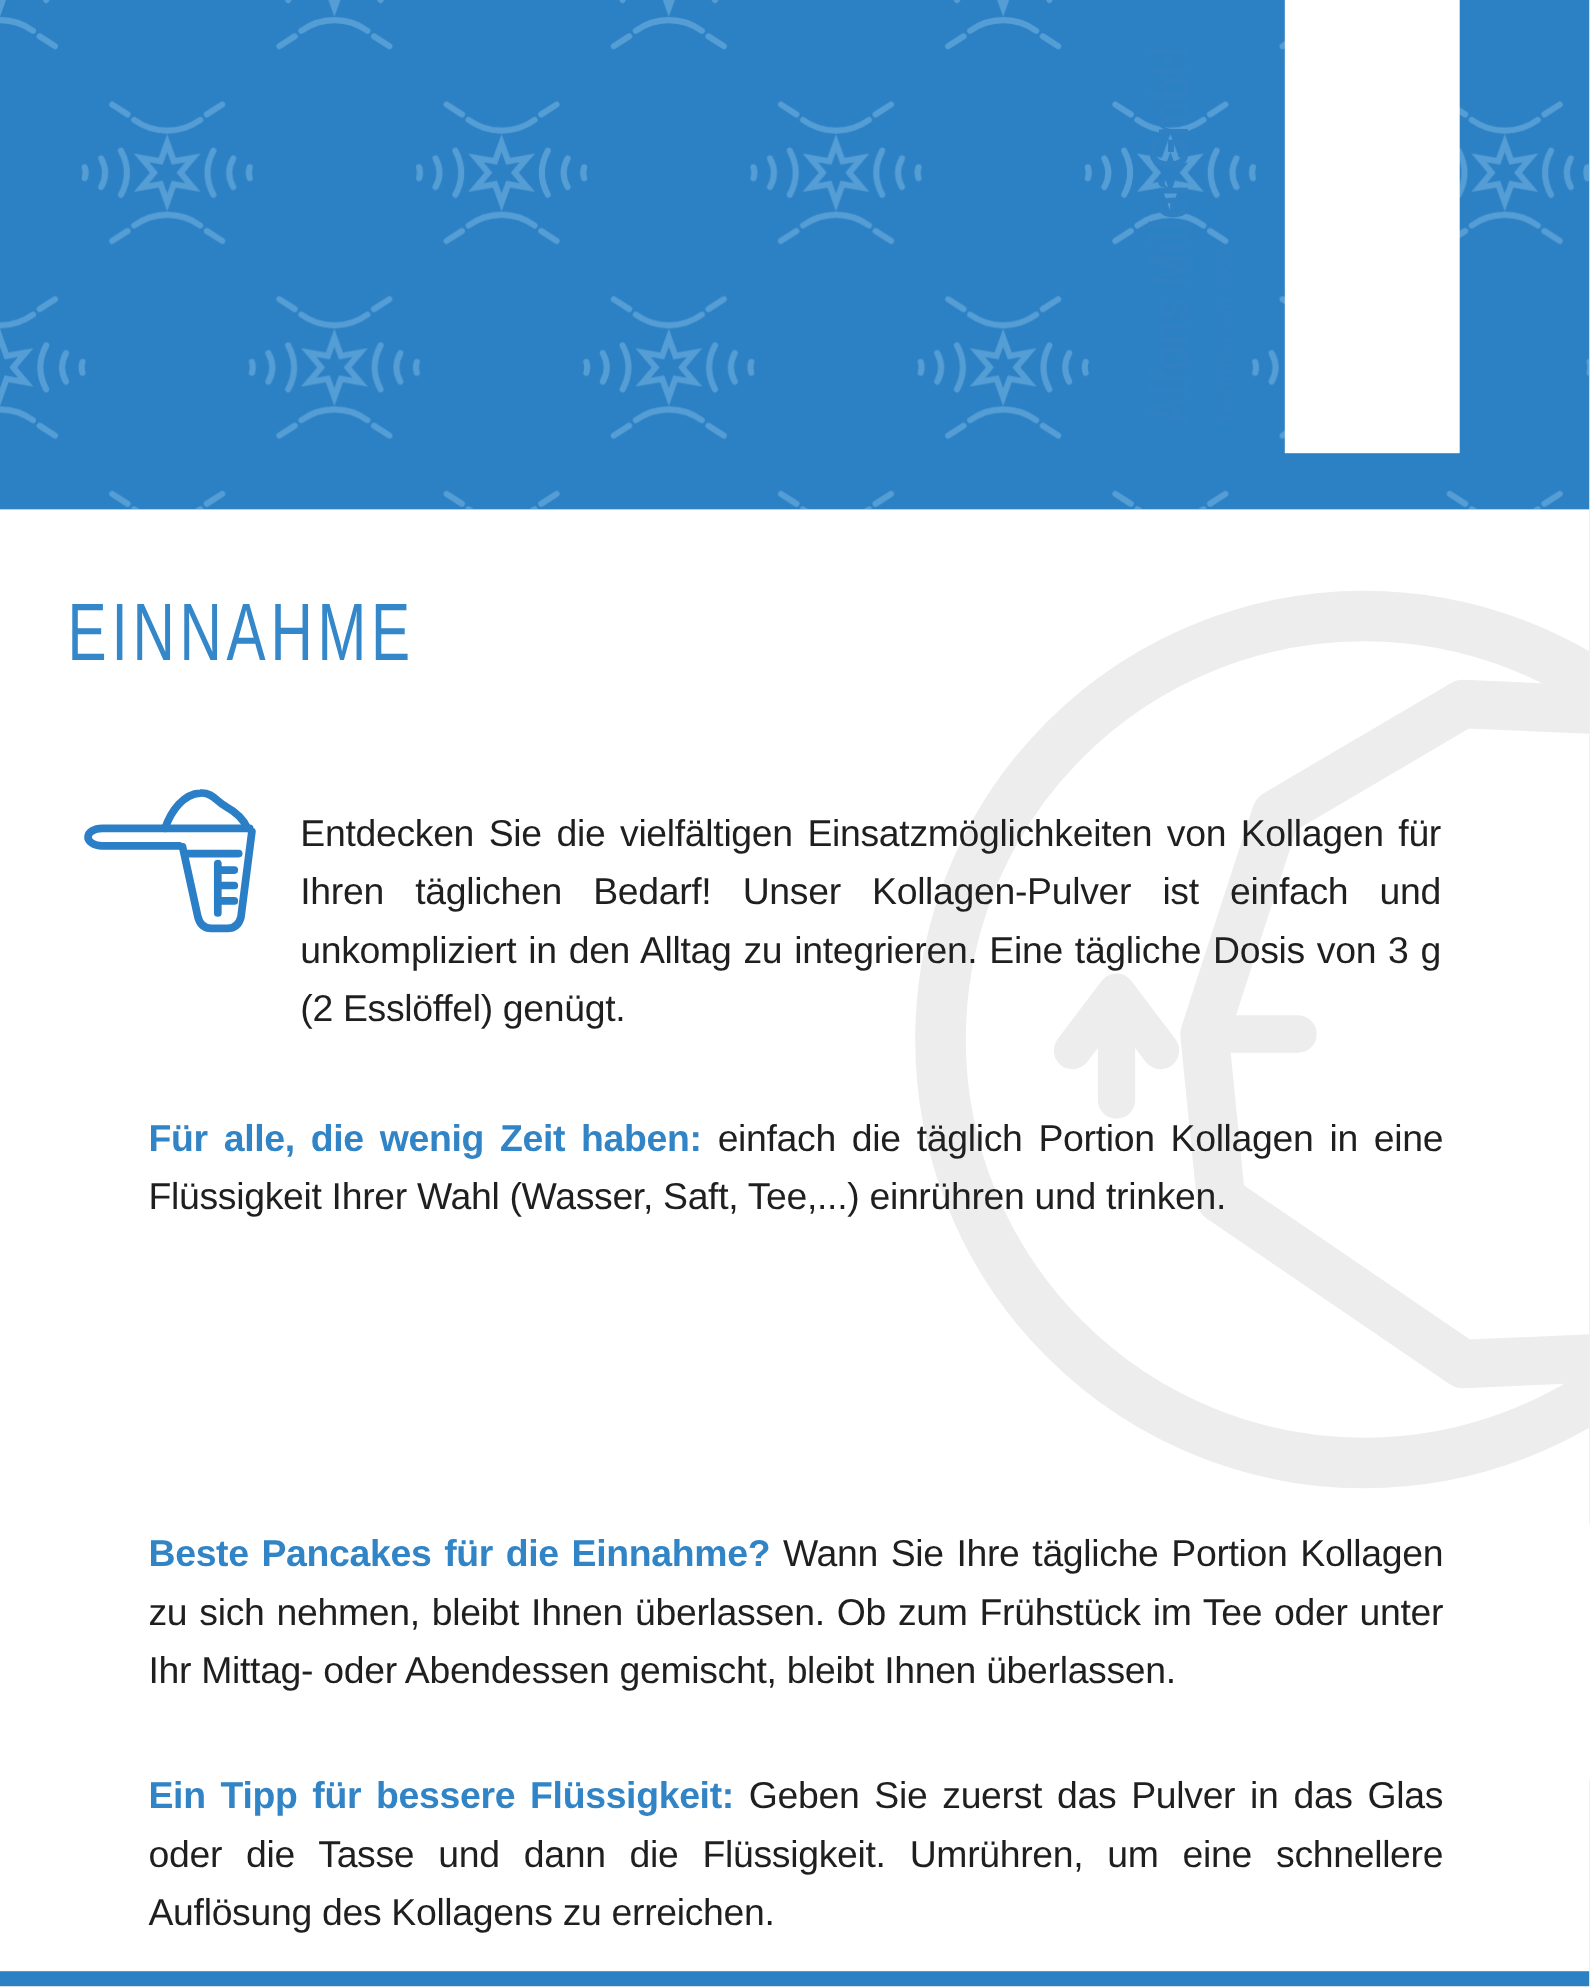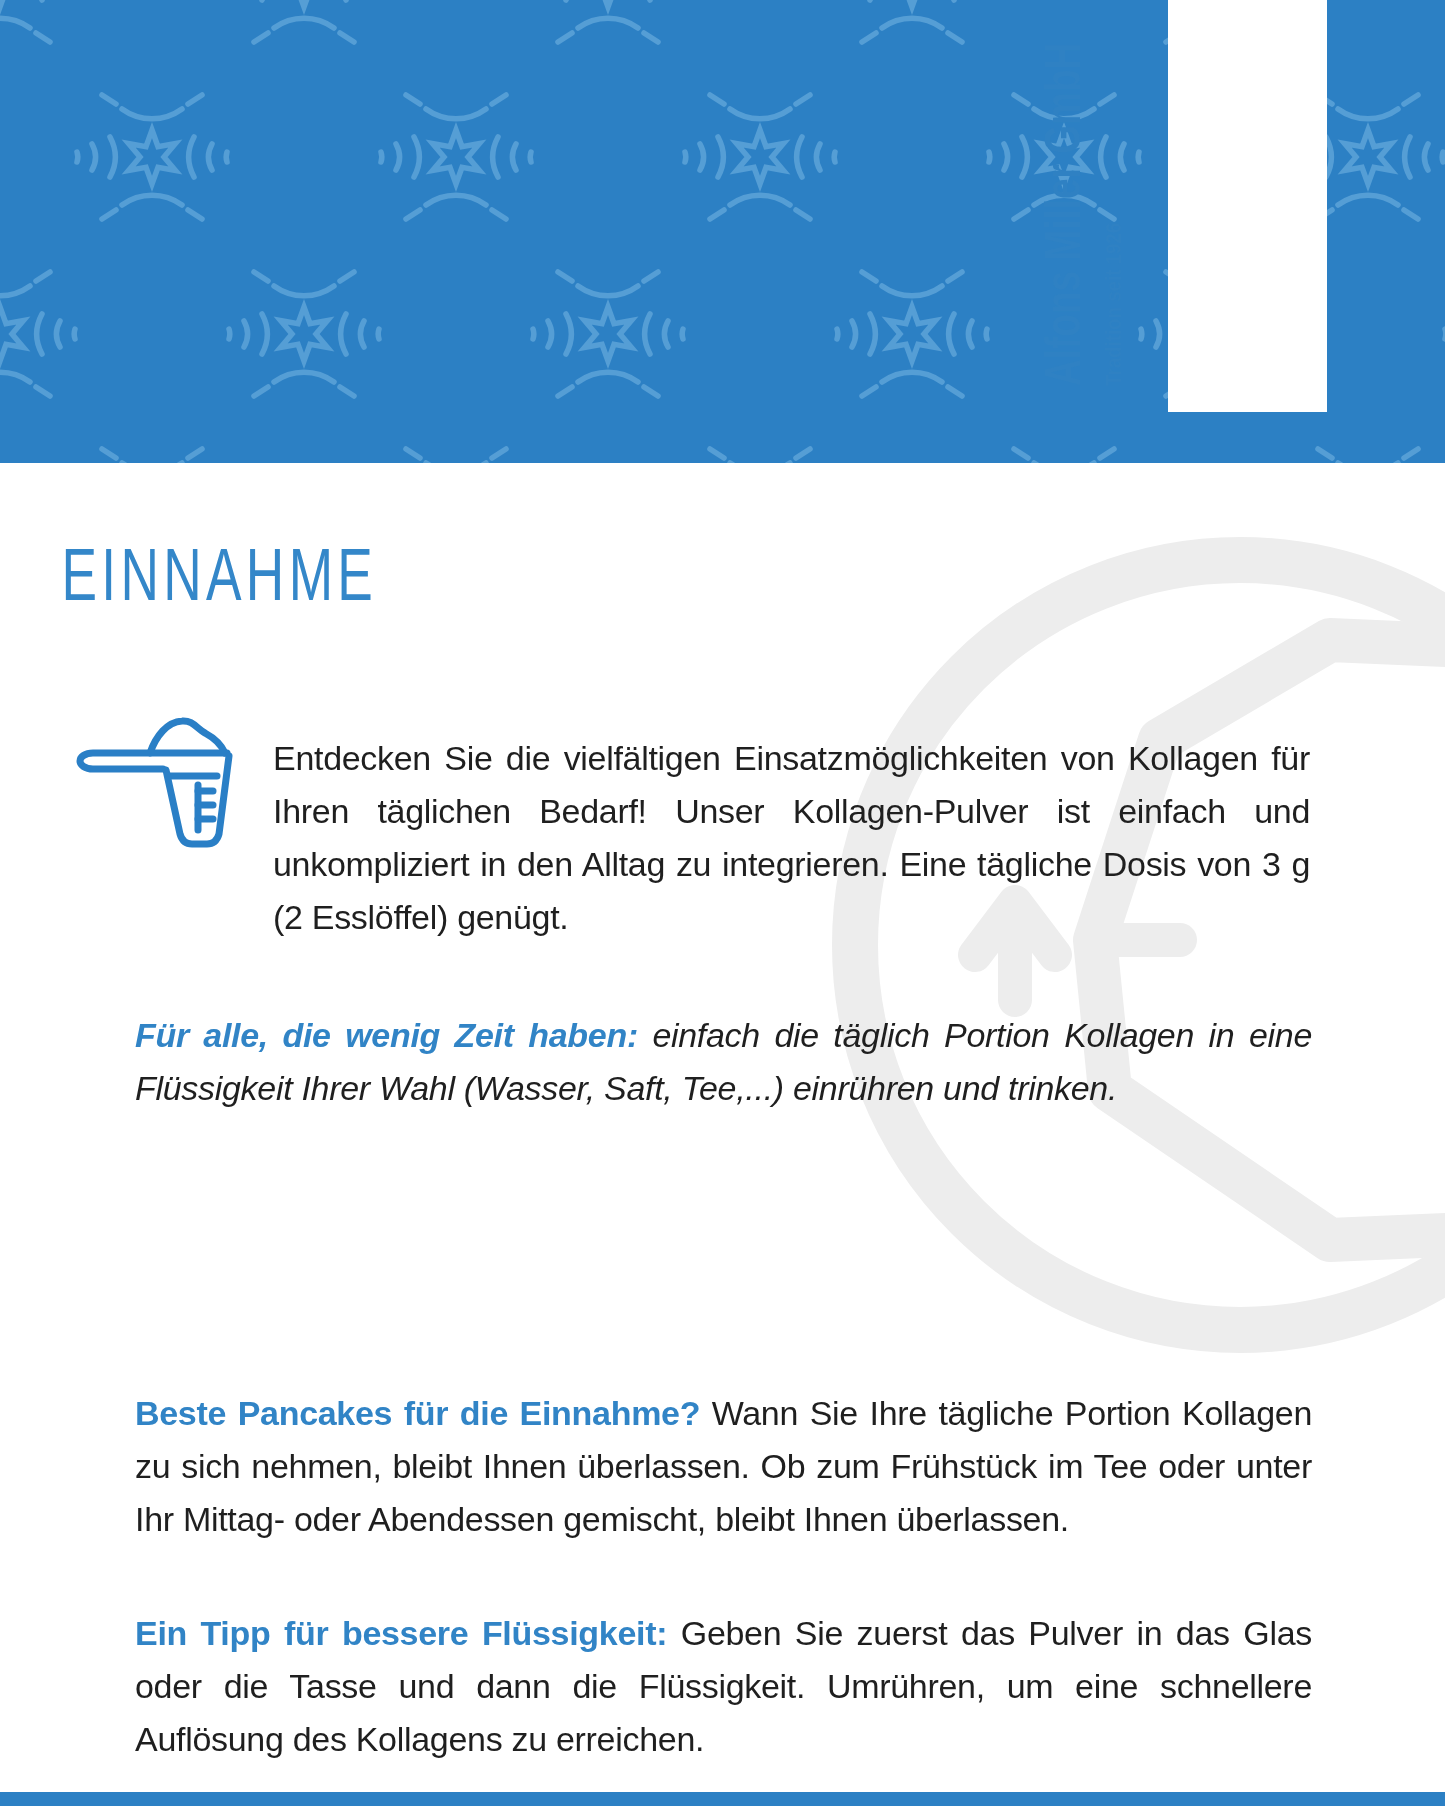--- a/index.html
+++ b/index.html
@@ -61,21 +61,21 @@
   }
   
   .copy{
     position:absolute;z-index:1;
     font-size:34px;line-height:53px;color:#1f1f1f;
     text-align:justify;text-justify:inter-word;
     letter-spacing:-0.3px;
   }
   .copy .lead{color:#3184c6;font-weight:700;}
   .intro-copy{left:273px;top:698px;width:1037px;}
-  .para-2{left:135px;top:975px;width:1177px;font-style:italic;}
+  .para-2{left:135px;top:975px;width:1177px;}
   .para-3{left:135px;top:1140px;width:1177px;}
   .para-4{left:135px;top:1353px;width:1177px;}
   .para-5{left:135px;top:1573px;width:1177px;}
   
   .scoop{
     position:absolute;left:70px;top:700px;width:190px;height:150px;z-index:1;
   }
   
   .footer-bar{
     position:absolute;left:0;bottom:0;width:1445px;height:14px;

